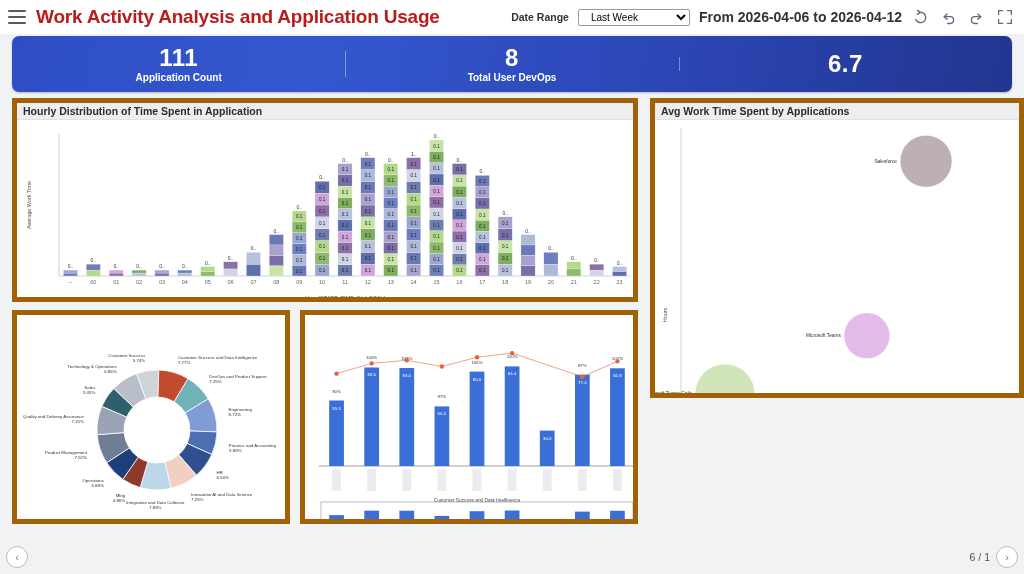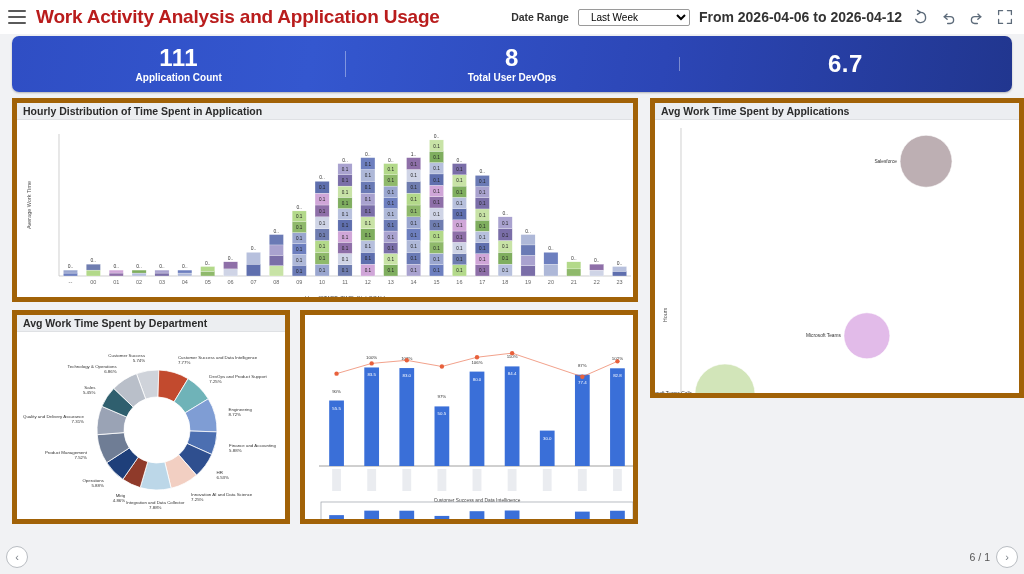--- a/index.html
+++ b/index.html
@@ -440,21 +440,20 @@
           <text x="50.43333333333334" y="337.7888888888889" text-anchor="end" font-size="4.8" fill="#333">is.sapienceanalytics.com</text>
           <circle cx="57.54666666666667" cy="348.75555555555553" r="11" fill="#5f63ad" stroke="#ffffff" stroke-width="0.6" opacity="0.92"></circle>
           <text x="43.54666666666667" y="350.25555555555553" text-anchor="end" font-size="4.8" fill="#333">phone.com</text>
           <circle cx="64.30666666666667" cy="359.14444444444445" r="9" fill="#4d52a0" stroke="#ffffff" stroke-width="0.6" opacity="0.92"></circle>
           <text x="52.30666666666667" y="360.64444444444445" text-anchor="end" font-size="4.8" fill="#333">app.sapienceanalytics.com</text>
         </svg>
     </div>
   </div>
 
   <div class="panel" id="p-dept">
-    <div class="panel-head">Avg Work Time Spent by Department</div>
     <div class="panel-body">
       <svg id="svg-dept" width="278" height="196" viewBox="0 0 278 196">
           <path d="M119.42613155267291 41.637637229157264 A60 60 0 0 1 141.80193154666685 38.02706408136144 L140.99106235066677 65.0148852447488 A33 33 0 0 0 128.6843723539701 67.0007004760365 Z" fill="#cfd3da" stroke="#ffffff" stroke-width="0.8"></path>
           <text x="128.21179358916604" y="24.944964652560927" font-size="4.4" fill="#333" text-anchor="end">Customer Success</text>
           <text x="128.21179358916604" y="29.944964652560927" font-size="4.4" fill="#333" text-anchor="end">5.74%</text>
           <path d="M141.80193154666685 38.02706408136144 A60 60 0 0 1 171.0782290032896 46.6760905423302 L157.0930259518093 69.77184979828161 A33 33 0 0 0 140.99106235066677 65.0148852447488 Z" fill="#c24a2e" stroke="#ffffff" stroke-width="0.8"></path>
           <text x="160.9658560654574" y="27.03217010896752" font-size="4.4" fill="#333" text-anchor="start">Customer Success and Data Intelligence</text>
           <text x="160.9658560654574" y="32.03217010896752" font-size="4.4" fill="#333" text-anchor="start">7.77%</text>
           <path d="M171.0782290032896 46.6760905423302 A60 60 0 0 1 191.26690311194304 66.82782257668474 L168.19679671156868 80.8553024171766 A33 33 0 0 0 157.0930259518093 69.77184979828161 Z" fill="#6fb3b8" stroke="#ffffff" stroke-width="0.8"></path>
           <text x="192.2779619921364" y="45.62620225772488" font-size="4.4" fill="#333" text-anchor="start">DevOps and Product Support</text>

